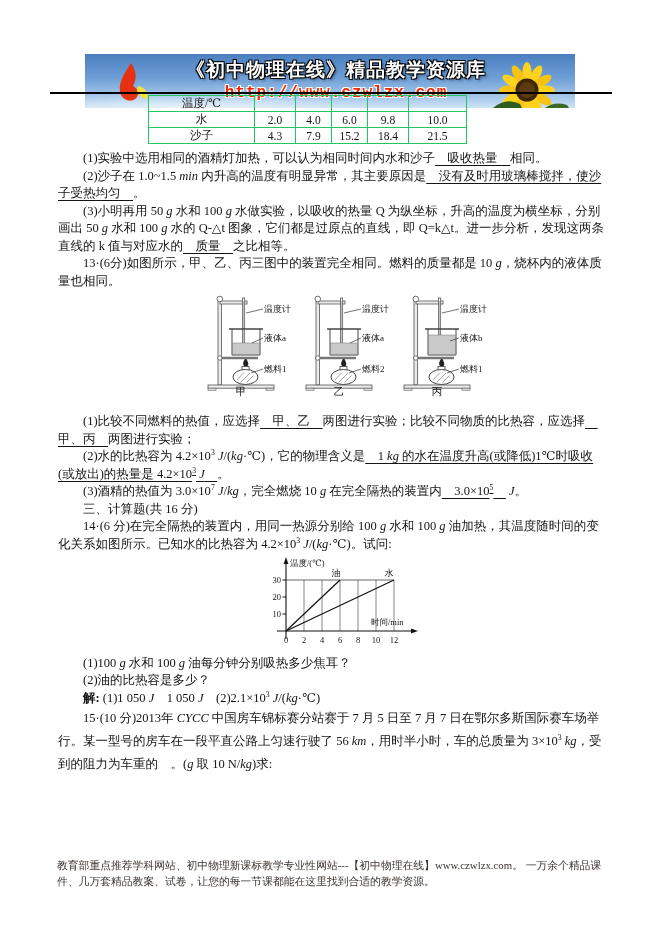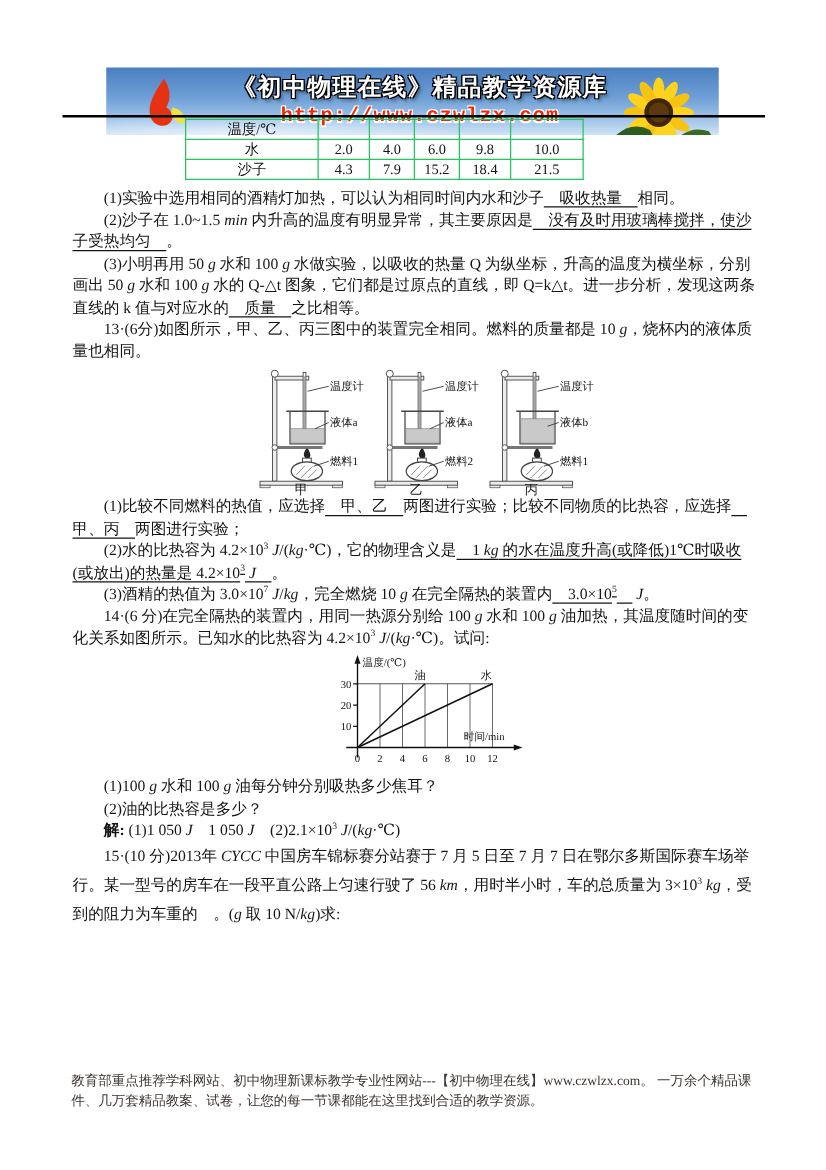--- a/index.html
+++ b/index.html
@@ -24,21 +24,21 @@
   .data-table td{border:1px solid #22c55e;height:15px;text-align:center;padding:0 2px;overflow:hidden;}
   .c0{width:106px}.c1{width:41px}.c2{width:36px}.c3{width:36px}.c4{width:41px}.c5{width:58px}
   
   .main{position:absolute;left:58px;top:150px;width:548px;font-size:12.5px;line-height:17.5px;}
   .main p{margin:0;text-indent:2em;}
   .u{text-decoration:underline;text-underline-offset:3px;}
   .i{font-style:italic;}
   .b{font-weight:bold;}
   .sup{vertical-align:super;font-size:.62em;line-height:0;}
   .u.sup{text-decoration:underline;}
-  .diagrams{display:flex;justify-content:flex-start;width:288px;margin:3px 0 0 148px;}
+  .diagrams{display:flex;justify-content:space-between;width:288px;margin:3px 0 16px 148px;}
   .graph-wrap{margin:2px 0 0 198px;}
   .mt8{margin-top:8px;}
   .q15{margin-top:37px;line-height:23px;}
   svg text{font-family:"Liberation Serif","DejaVu Serif",serif;fill:#141414;}
   
   .footer{position:absolute;left:57px;top:858px;width:556px;font-size:10.8px;line-height:15.5px;
           font-weight:normal;color:#3b3430;}
 </style>
 </head>
 <body>
@@ -210,20 +210,21 @@
         <text x="58" y="19" font-size="9">温度计</text>
         <text x="58" y="48" font-size="9">液体b</text>
         <text x="58" y="79" font-size="9">燃料1</text>
         <text x="35" y="102" font-size="10.5" text-anchor="middle">丙</text>
       </svg>
     </div>
 
     <p><span>(1)比较不同燃料的热值，应选择</span><span class="u">　甲、乙　</span><span>两图进行实验；比较不同物质的比热容，应选择</span><span class="u">　甲、丙　</span><span>两图进行实验；</span></p>
     <p><span>(2)水的比热容为 4.2×10</span><span class="sup">3</span><span class="i"> J</span><span>/(</span><span class="i">kg</span><span>·℃)，它的物理含义是</span><span class="u">　1 </span><span class="u i">kg</span><span class="u"> 的水在温度升高(或降低)1℃时吸收(或放出)的热量是 4.2×10</span><span class="u sup">3</span><span class="u i"> J</span><span class="u">　</span><span>。</span></p>
     <p><span>(3)酒精的热值为 3.0×10</span><span class="sup">7</span><span class="i"> J</span><span>/</span><span class="i">kg</span><span>，完全燃烧 10 </span><span class="i">g</span><span> 在完全隔热的装置内</span><span class="u">　3.0×10</span><span class="u sup">5</span><span class="u">　</span><span class="i"> J</span><span>。</span></p>
+    <p><span>三、计算题(共 16 分)</span></p>
     <p><span>14·(6 分)在完全隔热的装置内，用同一热源分别给 100 </span><span class="i">g</span><span> 水和 100 </span><span class="i">g</span><span> 油加热，其温度随时间的变化关系如图所示。已知水的比热容为 4.2×10</span><span class="sup">3</span><span class="i"> J</span><span>/(</span><span class="i">kg</span><span>·℃)。试问:</span></p>
 
     <div class="graph-wrap">
       <svg width="186" height="94" viewBox="0 0 186 94">
 
         <line x1="48" y1="76" x2="48" y2="25" stroke="#555" stroke-width="0.7"></line>
         <line x1="66" y1="76" x2="66" y2="25" stroke="#555" stroke-width="0.7"></line>
         <line x1="84" y1="76" x2="84" y2="25" stroke="#555" stroke-width="0.7"></line>
         <line x1="102" y1="76" x2="102" y2="25" stroke="#555" stroke-width="0.7"></line>
         <line x1="120" y1="76" x2="120" y2="25" stroke="#555" stroke-width="0.7"></line>

